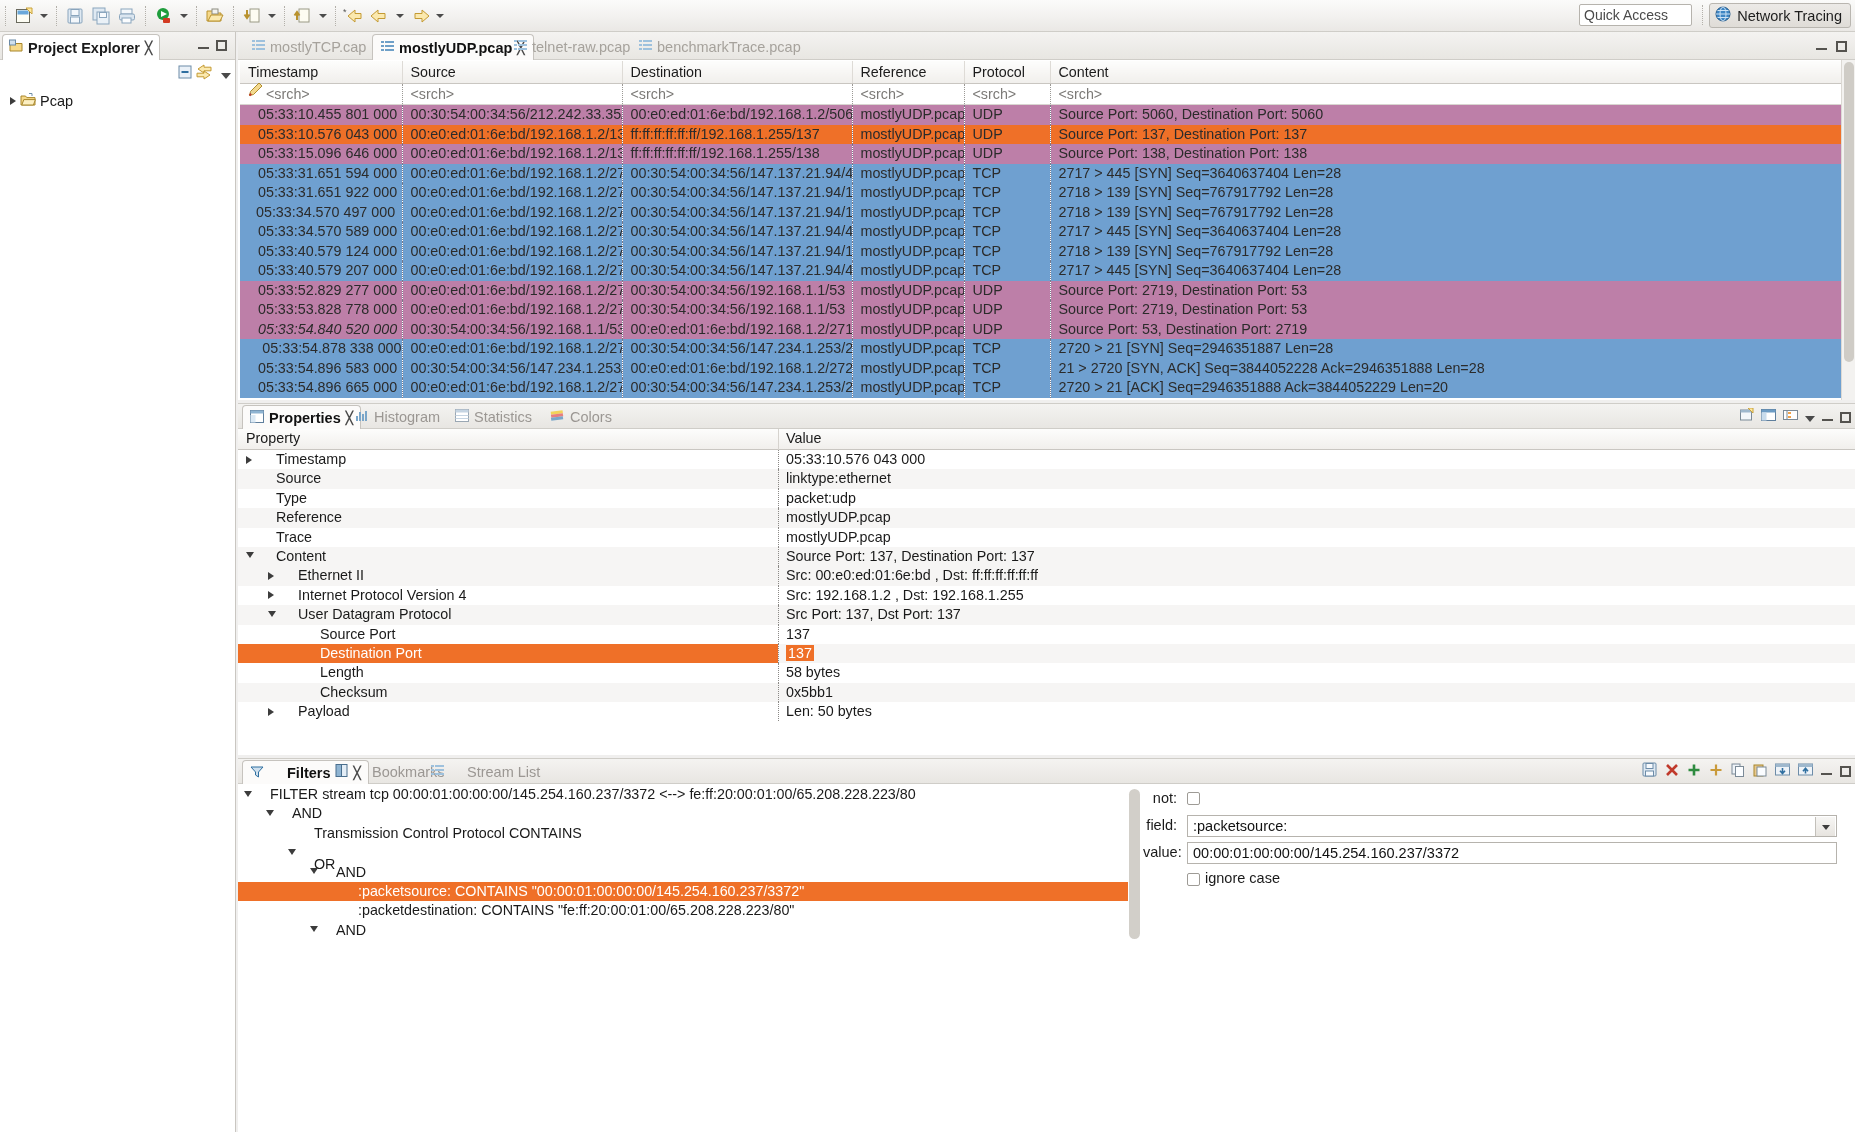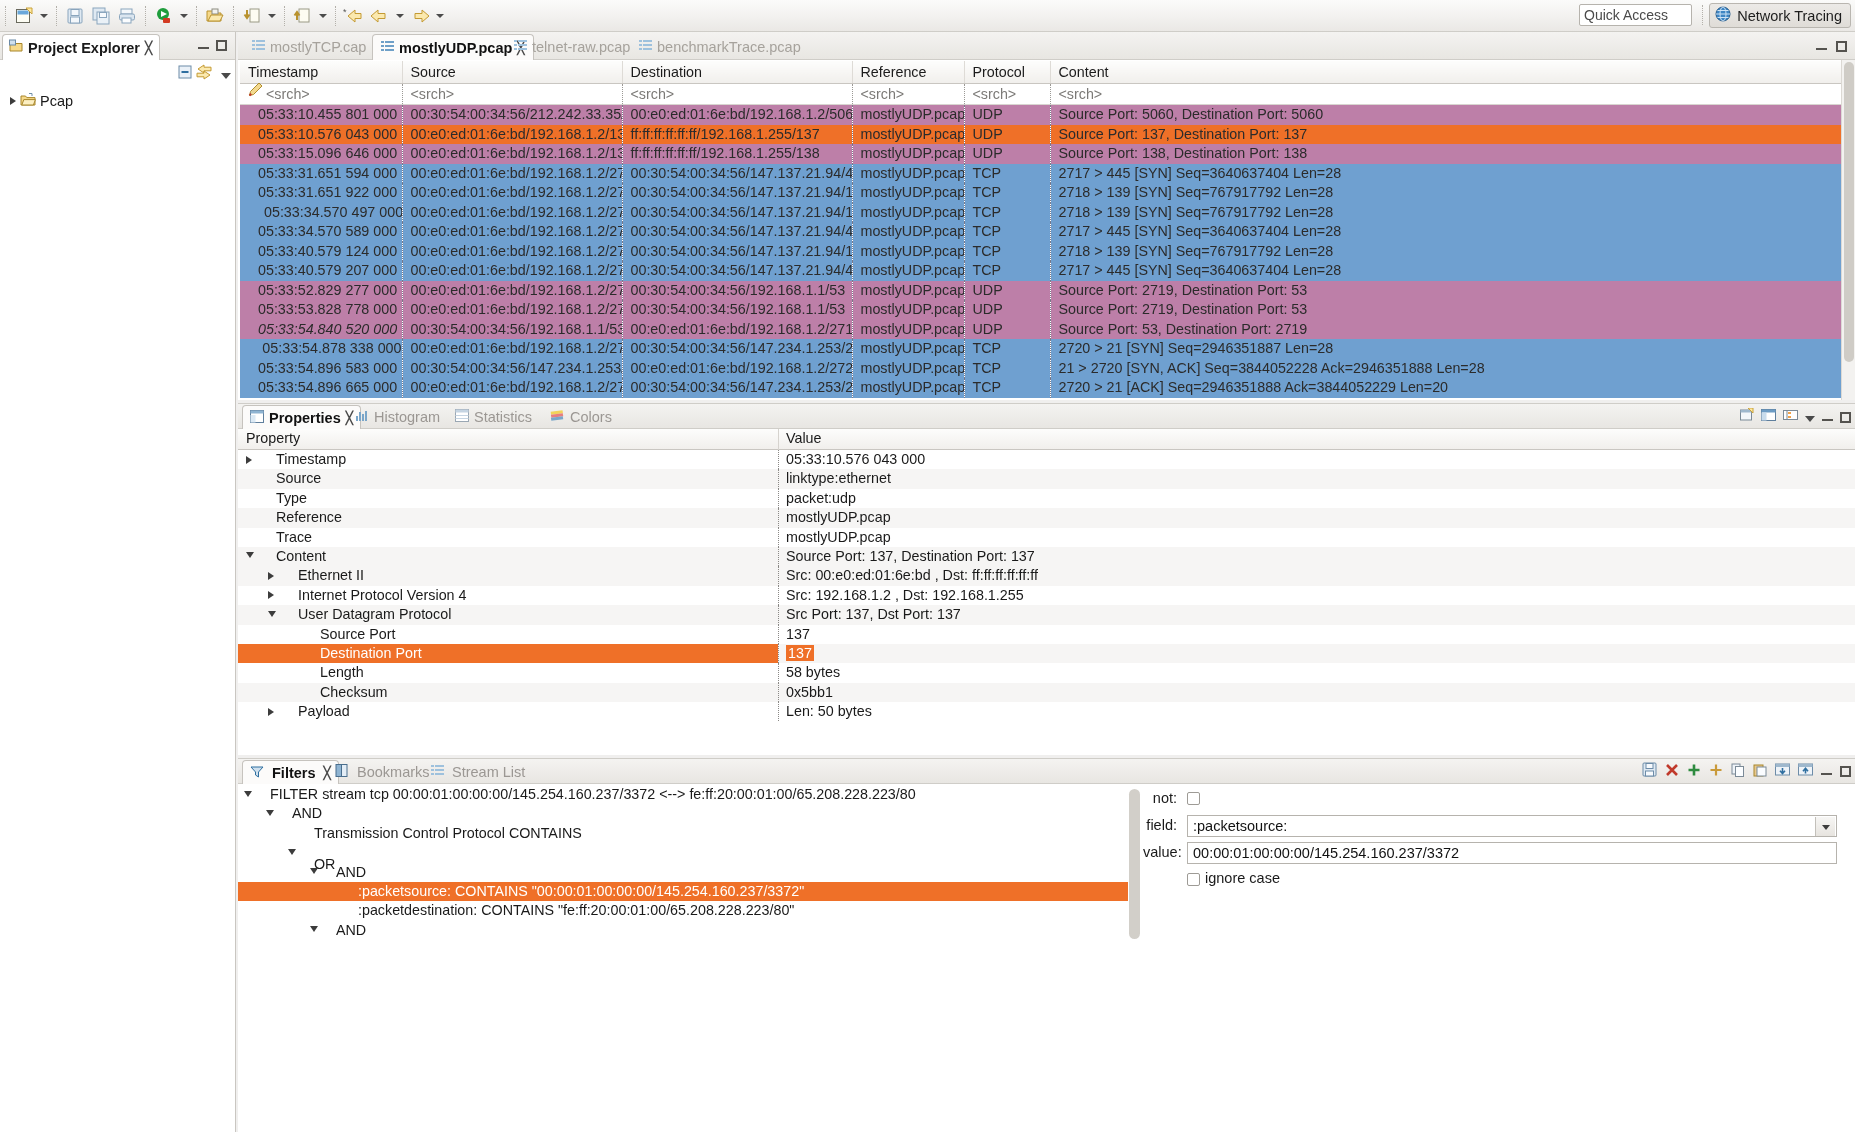--- a/index.html
+++ b/index.html
@@ -182,21 +182,21 @@
   
   #filters {
     position:absolute; left:238px; top:758px; width:1617px; height:374px;
     background:#fff; border-top:1px solid #cfcdc8;
   }
   #flt-tabbar {
     position:relative; height:25px;
     background: linear-gradient(to bottom,#f4f3f1,#e8e6e2);
     border-bottom:1px solid #cfcdc8;
   }
-  .flt-tab { position:absolute; top:1px; height:24px; display:flex; align-items:center; gap:8px; padding:0 7px; font-size:14.5px; color:#9b9793; }
+  .flt-tab { position:absolute; top:1px; height:24px; display:flex; align-items:center; gap:23px; padding:0 7px; font-size:14.5px; color:#9b9793; }
   .flt-tab.active { background:#fcfbfa; border:1px solid #c6c3be; border-bottom:none;
     border-top-left-radius:4px;border-top-right-radius:4px; color:#111; font-weight:bold; }
   #flt-tools { position:absolute; right:4px; top:3px; display:flex; align-items:center; gap:8px; }
   #flt-tree { position:absolute; left:0; top:26px; width:890px; height:348px; background:#fff; }
   .flt-row { position:relative; height:19.4px; line-height:19.4px; font-size:14.3px; white-space:nowrap; }
   .flt-row .twist { position:absolute; top:5.5px; }
   .flt-row.sel { background:#ef7028; color:#fff; }
   #flt-tree-scroll { position:absolute; left:890px; top:28px; width:13px; height:340px; }
   #flt-tree-thumb { position:absolute; left:1px; top:2px; width:11px; height:150px; background:#d2cfc9; border-radius:6px; }
   #flt-form { position:absolute; left:905px; top:28px; right:6px; top:28px; }
@@ -505,21 +505,21 @@
           </tr>
           <tr class="r-tcp">
             <td style="padding-left: 18px;">05:33:31.651 922 000</td>
             <td>00:e0:ed:01:6e:bd/192.168.1.2/2718</td>
             <td>00:30:54:00:34:56/147.137.21.94/139</td>
             <td>mostlyUDP.pcap</td>
             <td>TCP</td>
             <td>2718 &gt; 139 [SYN] Seq=767917792 Len=28</td>
           </tr>
           <tr class="r-tcp">
-            <td style="padding-left: 24px;">05:33:34.570 497 000</td>
+            <td style="padding-left: 16px;">05:33:34.570 497 000</td>
             <td>00:e0:ed:01:6e:bd/192.168.1.2/2718</td>
             <td>00:30:54:00:34:56/147.137.21.94/139</td>
             <td>mostlyUDP.pcap</td>
             <td>TCP</td>
             <td>2718 &gt; 139 [SYN] Seq=767917792 Len=28</td>
           </tr>
           <tr class="r-tcp">
             <td style="padding-left: 18px;">05:33:34.570 589 000</td>
             <td>00:e0:ed:01:6e:bd/192.168.1.2/2717</td>
             <td>00:30:54:00:34:56/147.137.21.94/445</td>

